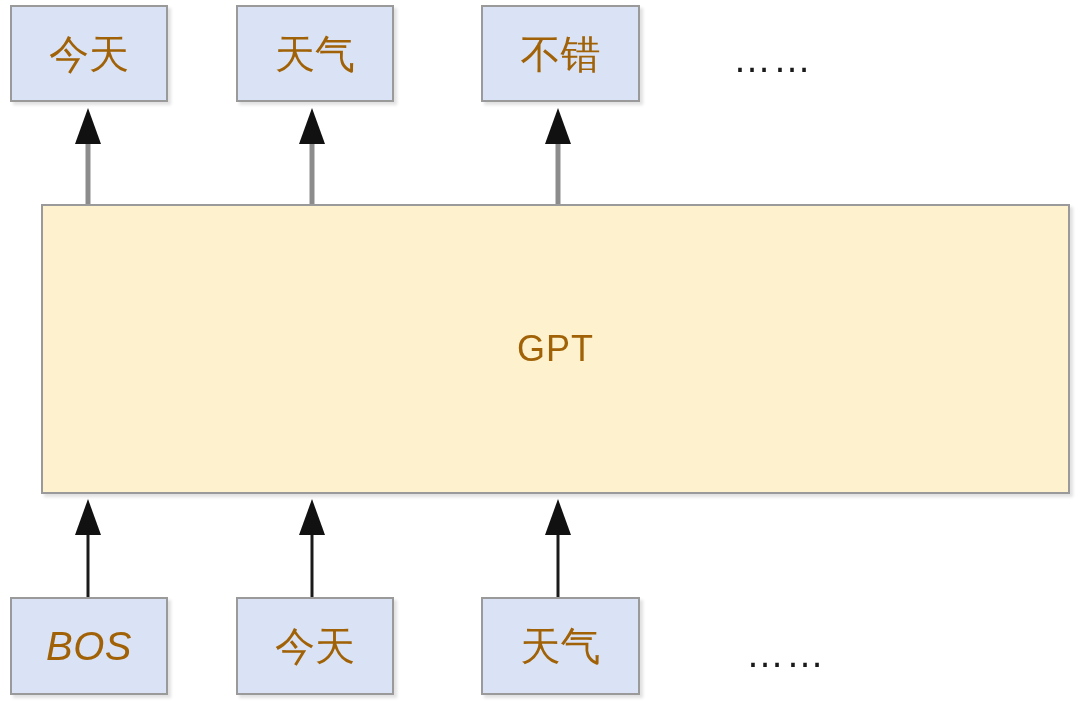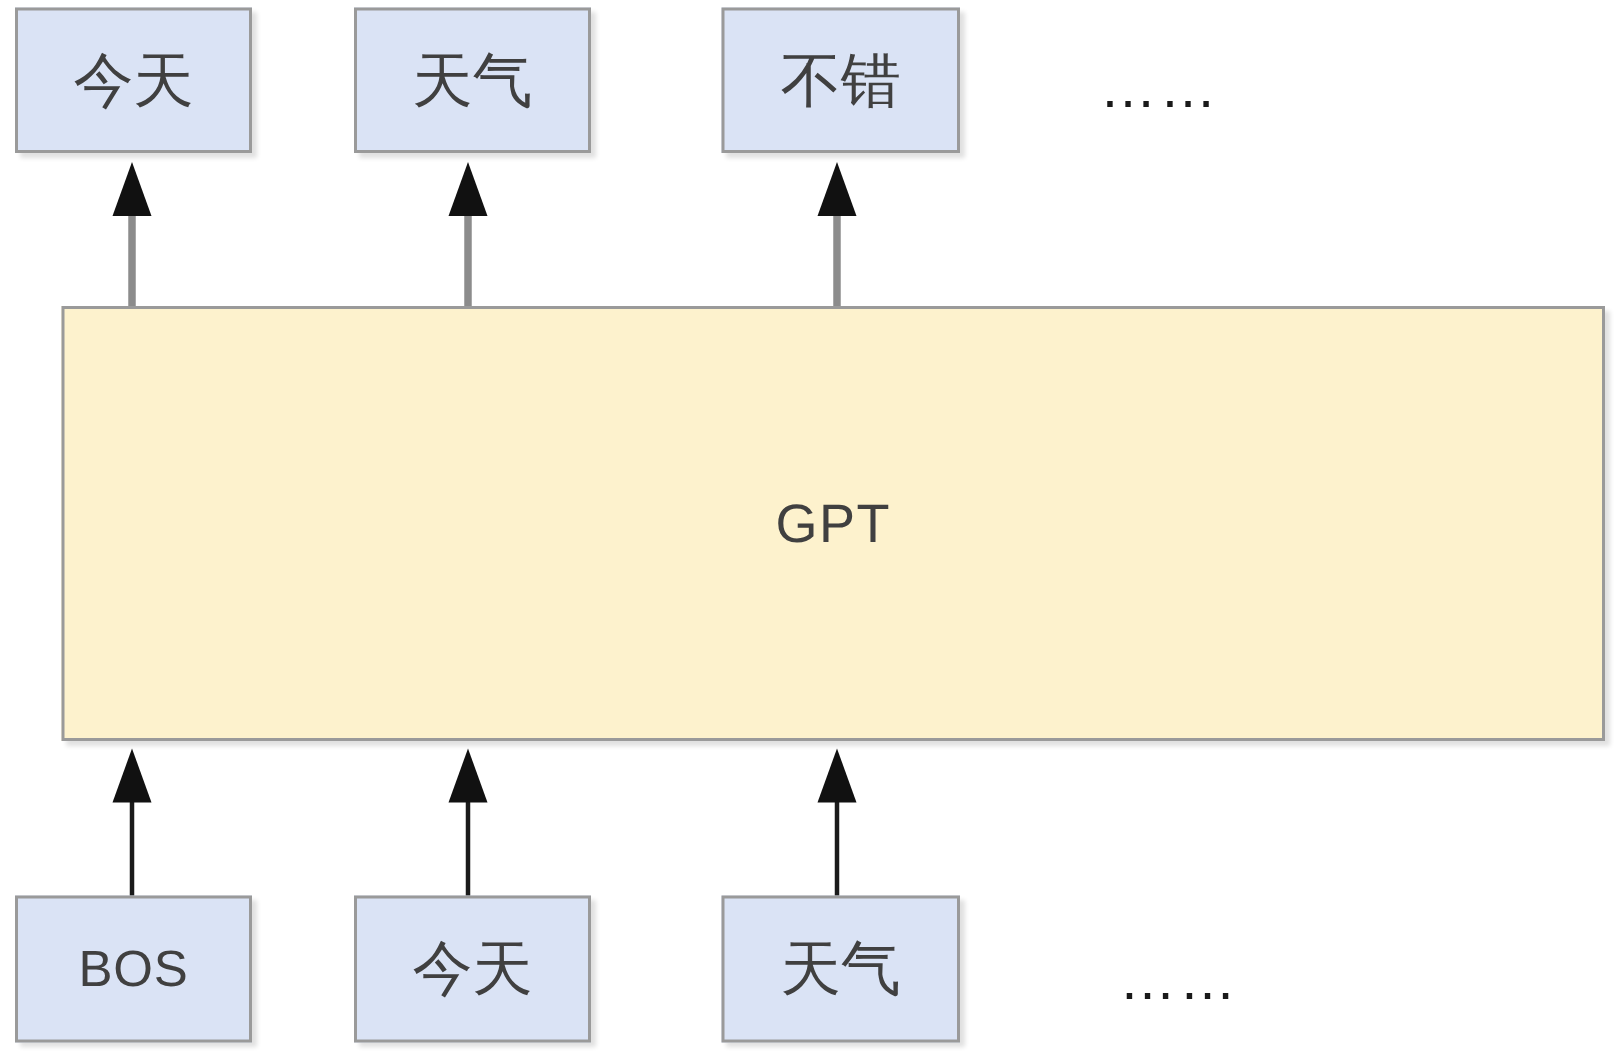--- a/index.html
+++ b/index.html
@@ -20,33 +20,34 @@
 
   
   .node {
     position: absolute;
     box-sizing: border-box;
     display: flex;
     align-items: center;
     justify-content: center;
     border: 2px solid #9a9a9a;
     box-shadow: 3px 3px 3px rgba(0,0,0,0.12);
-    color: #404040;
+    color: #a16207;
     line-height: 1;
     white-space: nowrap;
     user-select: none;
     text-align: right;
   }
   .node.token {
     background: #dae3f5;
     font-size: 40px;
   }
   .node.token.latin {
-    font-size: 34px;
+    font-size: 40px;
     letter-spacing: 0.5px;
+    font-style: italic;
   }
   .node.model {
     background: #fdf2cd;
     font-size: 36px;
     letter-spacing: 1px;
   }
 
   
   .arrow {
     position: absolute;

